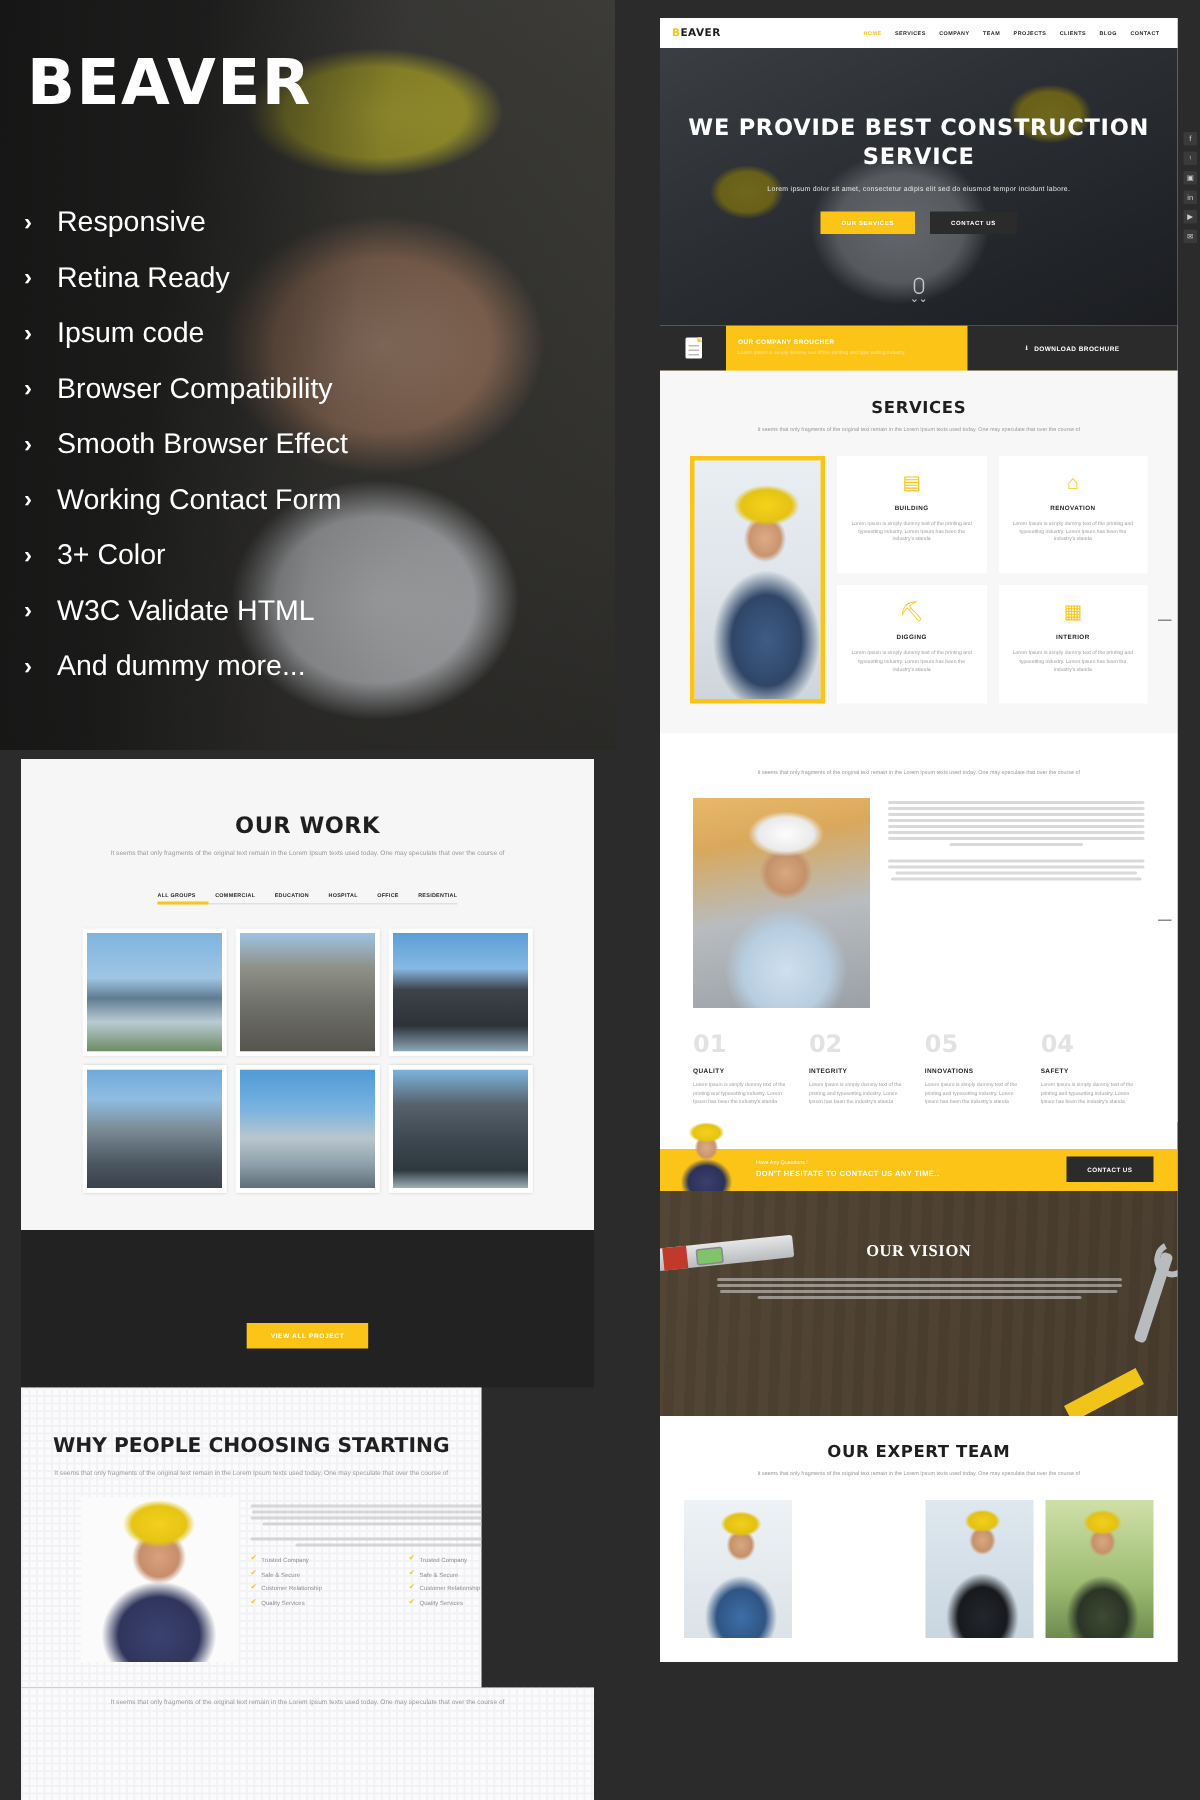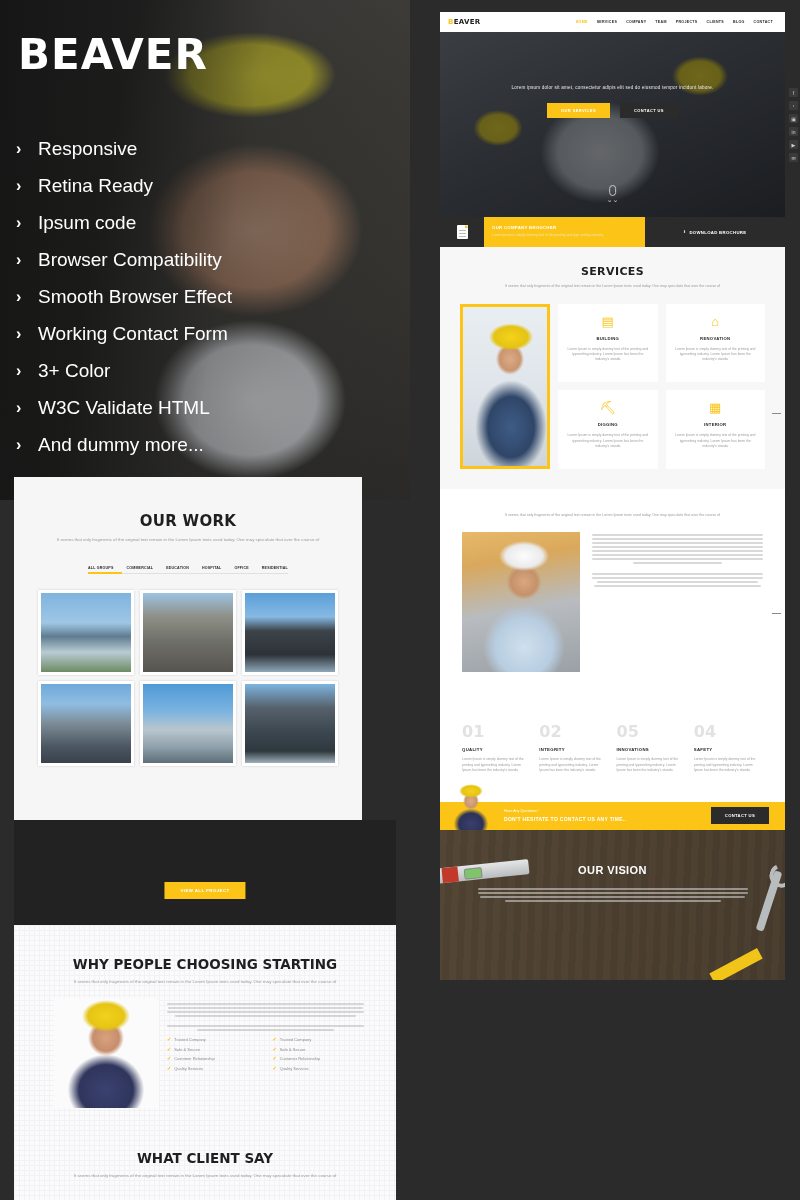--- a/index.html
+++ b/index.html
@@ -49,21 +49,21 @@
     font-family:"DejaVu Sans", sans-serif;
   }
   .sec-sub{
     text-align:center; color:#9a9a9a; line-height:1.55;
   }
   .blurline{ background:#b9b9b9; height:2px; border-radius:1px; opacity:.55; margin:2px auto; }
   .blurline.dk{ background:#d8d8d8; }
   .hidetext{ font-size:0; color:transparent; }
 
   
-  #our-work{ left:14px; top:477px; width:348px; height:345px; background:#f6f6f6; }
+  #our-work{ left:14px; top:506px; width:382px; height:345px; background:#f6f6f6; }
   #our-work .sec-title{ font-size:15px; margin-top:35px; letter-spacing:.3px;}
   #our-work .sec-sub{ font-size:4.4px; margin-top:7px; }
   .filterbar{
     margin:22px auto 0; width:200px; border-bottom:1px solid #e0e0e0;
     display:flex; justify-content:space-between; padding-bottom:3px; position:relative;
   }
   .filterbar:before{content:""; position:absolute; left:0; bottom:-1px; width:34px; height:2px; background:#fbc417;}
   .filter-item{ font-size:3.6px; font-weight:bold; color:#2a2a2a; letter-spacing:.2px;}
   .grid-work{
     margin:16px auto 0; width:300px;
@@ -79,21 +79,21 @@
 
   
   #workdark{ left:14px; top:820px; width:382px; height:105px; background:#222; }
   .btn-view{
     position:absolute; left:50%; transform:translateX(-50%); top:62px;
     background:#fbc417; color:#fff; font-size:4.4px; font-weight:bold;
     padding:6px 16px; letter-spacing:.4px;
   }
 
   
-  #why{ left:14px; top:925px; width:382px; height:200px; background:#fbfbfb; }
+  #why{ left:14px; top:925px; width:307px; height:200px; background:#fbfbfb; }
   #why:before{
     content:""; position:absolute; inset:0; opacity:.55;
     background-image:linear-gradient(#eceaf2 1px, transparent 1px), linear-gradient(90deg,#eceaf2 1px, transparent 1px);
     background-size:5px 5px;
   }
   #why .sec-title{ font-size:13.5px; margin-top:31px; position:relative;}
   #why .sec-sub{ font-size:4.4px; margin-top:7px; position:relative;}
   .why-body{ position:absolute; left:40px; top:73px; width:310px; display:flex; gap:8px; }
   .why-person{
     width:105px; height:110px; flex:0 0 105px; position:relative;
@@ -218,21 +218,21 @@
     width:118px; height:140px; flex:0 0 118px;
     background:
       radial-gradient(ellipse 30px 18px at 62px 24px,#fdfdfd 0%,#eaeaea 62%,rgba(234,234,234,0) 84%),
       radial-gradient(ellipse 20px 20px at 62px 50px,#d8a87f 0%,#c5916a 65%,rgba(197,145,106,0) 88%),
       radial-gradient(ellipse 48px 48px at 62px 115px,#cfe0ee 0%,#b7cde0 60%,rgba(183,205,224,0) 85%),
       linear-gradient(170deg,#e8b96a 0%,#d9a85c 22%,#b8bcc0 55%,#9aa0a6 100%);
   }
   .who-text{ flex:1; }
   .who-para{ margin-bottom:7px; }
   .num-row{ display:flex; gap:8px; padding:0 22px; margin-top:16px; }
-  .num-col{ flex:1;margin-top:36px; }
+  .num-col{ flex:1; }
   .num-big{ font-size:16px; font-weight:bold; color:#e2e2e2; line-height:1; font-family:"DejaVu Sans",sans-serif;}
   .num-name{ font-size:4.3px; font-weight:bold; color:#1f1f1f; margin-top:7px; letter-spacing:.3px;}
   .num-desc{ font-size:3.4px; color:#a0a0a0; margin-top:5px; line-height:1.65;}
 
   
   .cta{
     height:28px; background:#fbc417; display:flex; align-items:center;
     position:relative; margin-top:18px; padding-left:64px;
   }
   .cta-man{
@@ -268,21 +268,21 @@
   .v-wrench{
     position:absolute; right:12px; top:40px; width:8px; height:62px;
     background:#b9bcbe; transform:rotate(18deg); border-radius:3px; z-index:2;
   }
   .v-wrench:before{ content:""; position:absolute; left:-4px; top:-9px; width:16px; height:16px; border:4px solid #b9bcbe; border-radius:50%; border-top-color:transparent;}
   .v-square{
     position:absolute; right:22px; bottom:8px; width:54px; height:12px;
     background:#f0c419; transform:rotate(-28deg); z-index:2;
   }
   .vision-inner{ position:relative; z-index:3; text-align:center; padding-top:34px; }
-  .vision h2{ color:#fff; font-size:11px; font-weight:bold; letter-spacing:.4px; font-family:Liberation Sans, sans-serif;}
+  .vision h2{ color:#fff; font-size:11px; font-weight:bold; letter-spacing:.4px; font-family:Liberation Serif, serif;}
   .vision-p{ margin:12px auto 0; width:270px; }
 
   
   .team{ background:#fff; padding:17px 0 16px; margin-top:0; }
   .team .sec-title{ font-size:11px; letter-spacing:.4px;}
   .team .sec-sub{ font-size:3.6px; margin-top:6px;}
   .team-grid{ display:flex; gap:8px; padding:0 16px; margin-top:14px; }
   .team-card{ flex:1; height:92px; }
   .tm1{ background:
       radial-gradient(ellipse 16px 10px at 38px 16px,#f2cf1a 0%,#e3c114 65%,rgba(227,193,20,0) 85%),
@@ -432,21 +432,20 @@
               <span class="check-mark">✔</span>
               <span class="check-lbl">Quality Services</span>
             </div>
           </div>
       </div>
     </div>
   </div>
 </div>
 
 <div class="mock" id="clients">
-  <div class="sec-title">WHAT CLIENT SAY</div>
   <div class="sec-sub">It seems that only fragments of the original text remain in the Lorem Ipsum texts used today. One may speculate that over the course of</div>
 </div>
 
 <div class="right-wrap">
   <div class="page">
 
     <div class="nav">
       <div class="logo"><i>B</i><span>EAVER</span></div>
       <div class="navlinks" id="navlinks">
           <div class="navlink active">HOME</div>
@@ -455,20 +454,21 @@
           <div class="navlink">TEAM</div>
           <div class="navlink">PROJECTS</div>
           <div class="navlink">CLIENTS</div>
           <div class="navlink">BLOG</div>
           <div class="navlink">CONTACT</div>
         </div>
     </div>
 
     <div class="hero">
       <div class="hero-inner">
+        <div class="hero-h1">WE PROVIDE BEST CONSTRUCTION SERVICE</div>
         <div class="hero-sub">Lorem ipsum dolor sit amet, consectetur adipis elit sed do eiusmod tempor incidunt labore.</div>
         <div class="hero-btns">
           <div class="btn-y">OUR SERVICES</div>
           <div class="btn-d">CONTACT US</div>
         </div>
       </div>
       <div class="scroll-mouse">
         <div class="mouse-body"></div>
         <span>⌄⌄</span>
       </div>
@@ -585,20 +585,30 @@
         <div class="hidetext">Lorem Ipsum is simply dummy text of the printing and typesetting industry. Lorem Ipsum has been the industry's standard dummy text ever since the 1500s, when an unknown printer took a galley of type and scrambled it to make a type specimen book. It has survived not only five centuries, but also the leap into electronic typesetting, remaining essentially unchanged. It was popularised in the 1960s with the release of Letraset sheets containing Lorem Ipsum passages</div>
         <div class="vision-p">
           <div class="blurline dk" style="width:100%"></div>
           <div class="blurline dk" style="width:100%"></div>
           <div class="blurline dk" style="width:98%"></div>
           <div class="blurline dk" style="width:80%"></div>
         </div>
       </div>
     </div>
 
+    <div class="team">
+      <div class="sec-title">OUR EXPERT TEAM</div>
+      <div class="sec-sub" style="padding:0 55px">It seems that only fragments of the original text remain in the Lorem Ipsum texts used today. One may speculate that over the course of</div>
+      <div class="team-grid">
+        <div class="team-card tm1"></div>
+        <div class="team-card tm2"></div>
+        <div class="team-card tm3"></div>
+        <div class="team-card tm4"></div>
+      </div>
+    </div>
 
   </div>
 
   <div class="social-rail" id="social-rail">
       <div class="soc">f</div>
       <div class="soc">ᵗ</div>
       <div class="soc">▣</div>
       <div class="soc">in</div>
       <div class="soc">▶</div>
       <div class="soc">✉</div>

